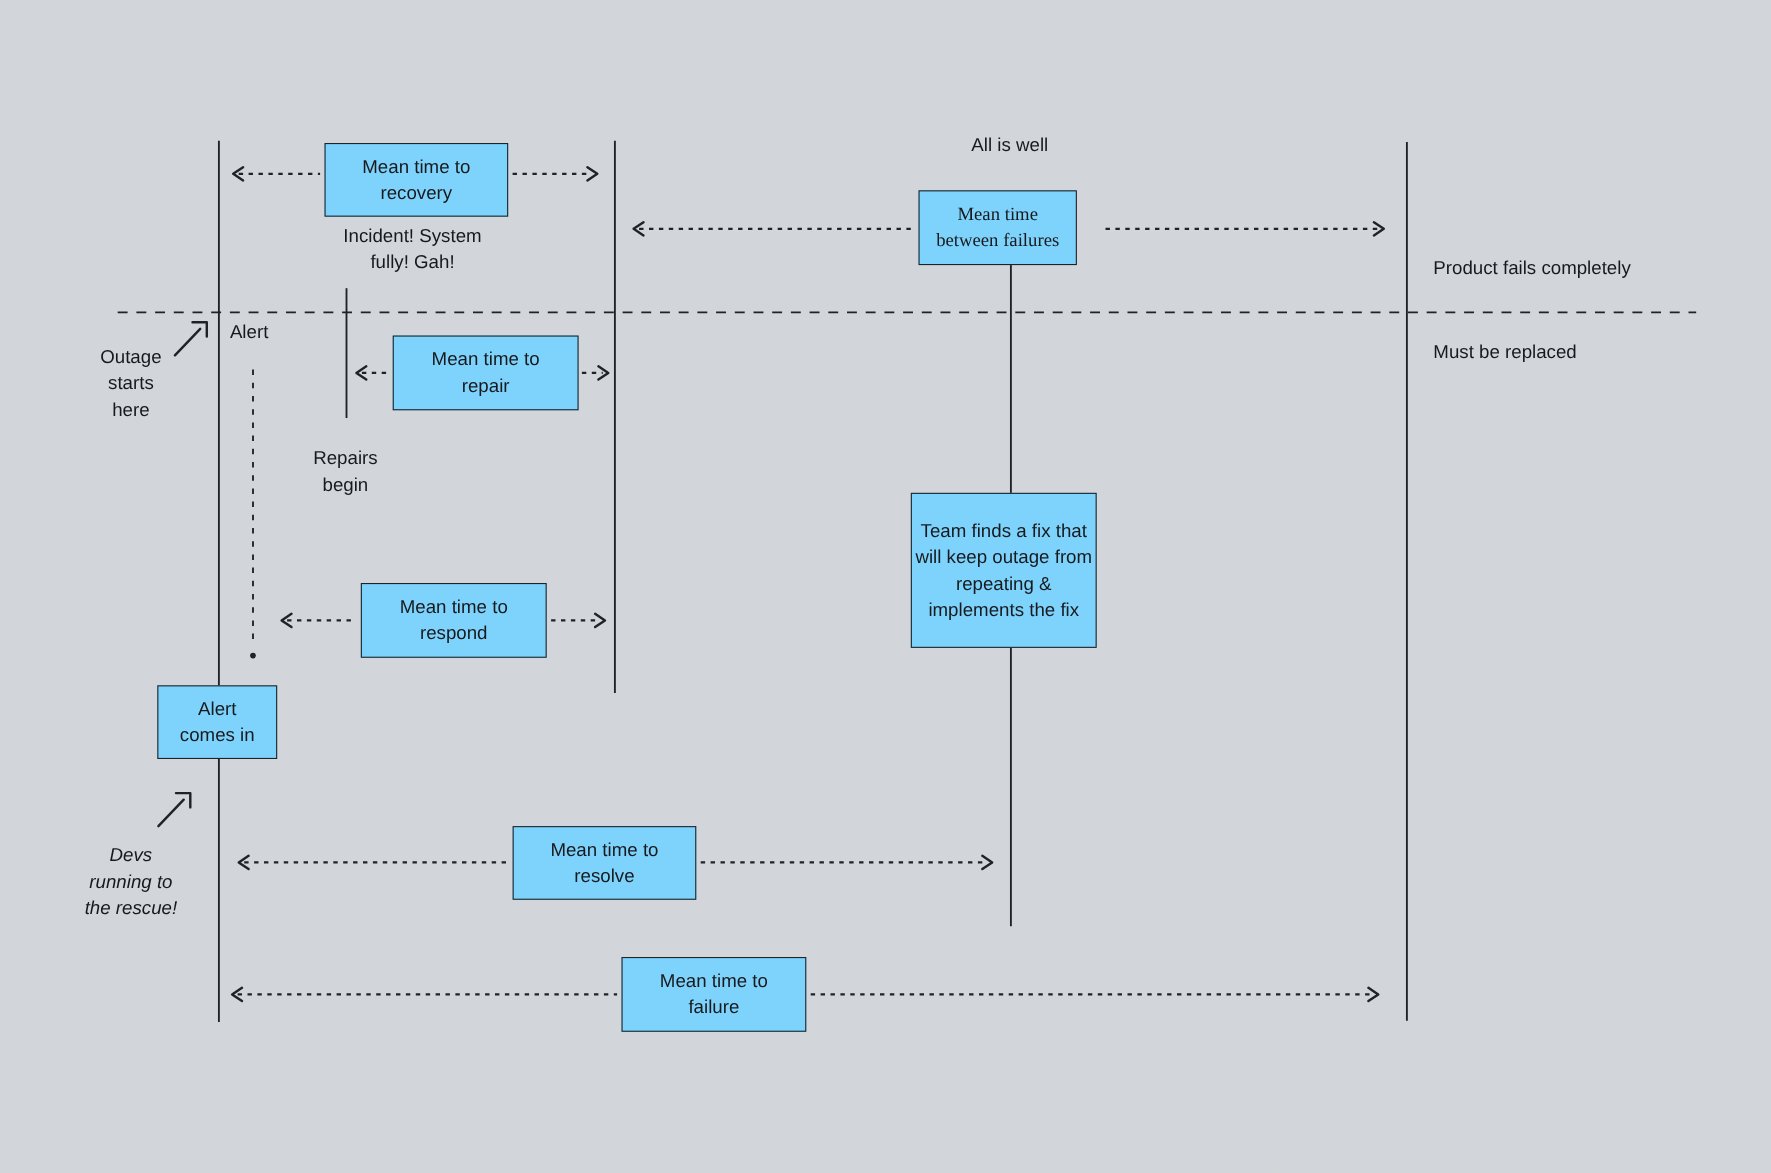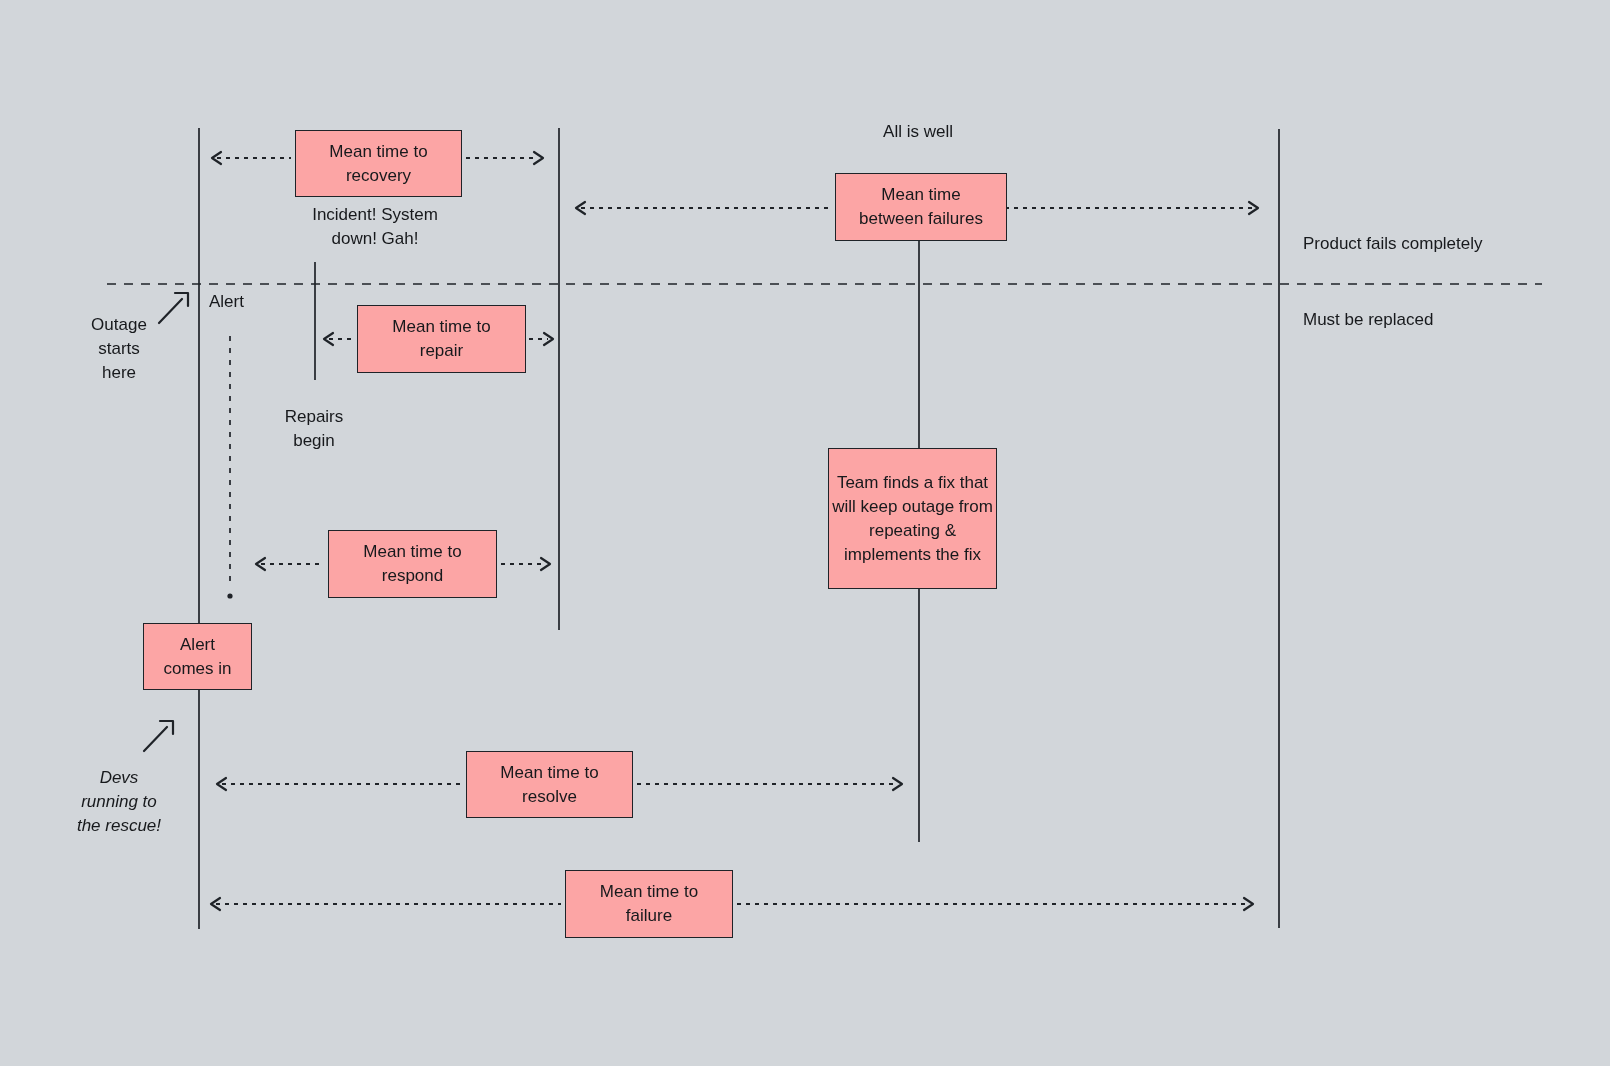--- a/index.html
+++ b/index.html
@@ -11,21 +11,21 @@
     overflow: hidden;
   }
   .stage {
     position: relative;
     width: 1610px; height: 1066px;
     background: #d2d6da;
   }
   .stage svg { position: absolute; left: 0; top: 0; }
   .box {
     position: absolute;
-    background: #fca5a5;
+    background: #7dd3fc;
     border: 1.6px solid #1f2328;
     display: flex; align-items: center; justify-content: center;
     text-align: center;
     font-size: 17px; line-height: 24px;
     white-space: pre-line;
     box-sizing: border-box;
   }
   .label {
     position: absolute;
     font-size: 17px; line-height: 24px;
@@ -104,21 +104,21 @@
       <g stroke-width="2.2" stroke-linecap="round" stroke-linejoin="round">
         <line x1="144" y1="751" x2="167" y2="727"></line>
         <path d="M160 721 L173 721 L173 734"></path>
       </g>
     </g>
   </svg>
 
   <div class="box" style="left:295px; top:130px; width:167px; height:67px;">Mean time to
 recovery</div>
 
-  <div class="box" style="left:835px; top:173px; width:172px; height:68px;">Mean time
+  <div class="box" style="left:835px; top:173px; width:144px; height:68px;font-family:Liberation Serif, serif;">Mean time
 between failures</div>
 
   <div class="box" style="left:357px; top:305px; width:169px; height:68px;">Mean time to
 repair</div>
 
   <div class="box" style="left:328px; top:530px; width:169px; height:68px;">Mean time to
 respond</div>
 
   <div class="box" style="left:143px; top:623px; width:109px; height:67px;">Alert
 comes in</div>
@@ -130,21 +130,21 @@
 
   <div class="box" style="left:466px; top:751px; width:167px; height:67px;">Mean time to
 resolve</div>
 
   <div class="box" style="left:565px; top:870px; width:168px; height:68px;">Mean time to
 failure</div>
 
   <div class="label cx" style="left:918px; top:120px;">All is well</div>
 
   <div class="label cx" style="left:375px; top:203px; width:180px;">Incident! System
-down! Gah!</div>
+fully! Gah!</div>
 
   <div class="label left-align cy" style="left:1303px; top:244px;">Product fails completely</div>
 
   <div class="label left-align cy" style="left:1303px; top:320px;">Must be replaced</div>
 
   <div class="label left-align cy" style="left:209px; top:302px;">Alert</div>
 
   <div class="label cx" style="left:119px; top:313px;">Outage
 starts
 here</div>

